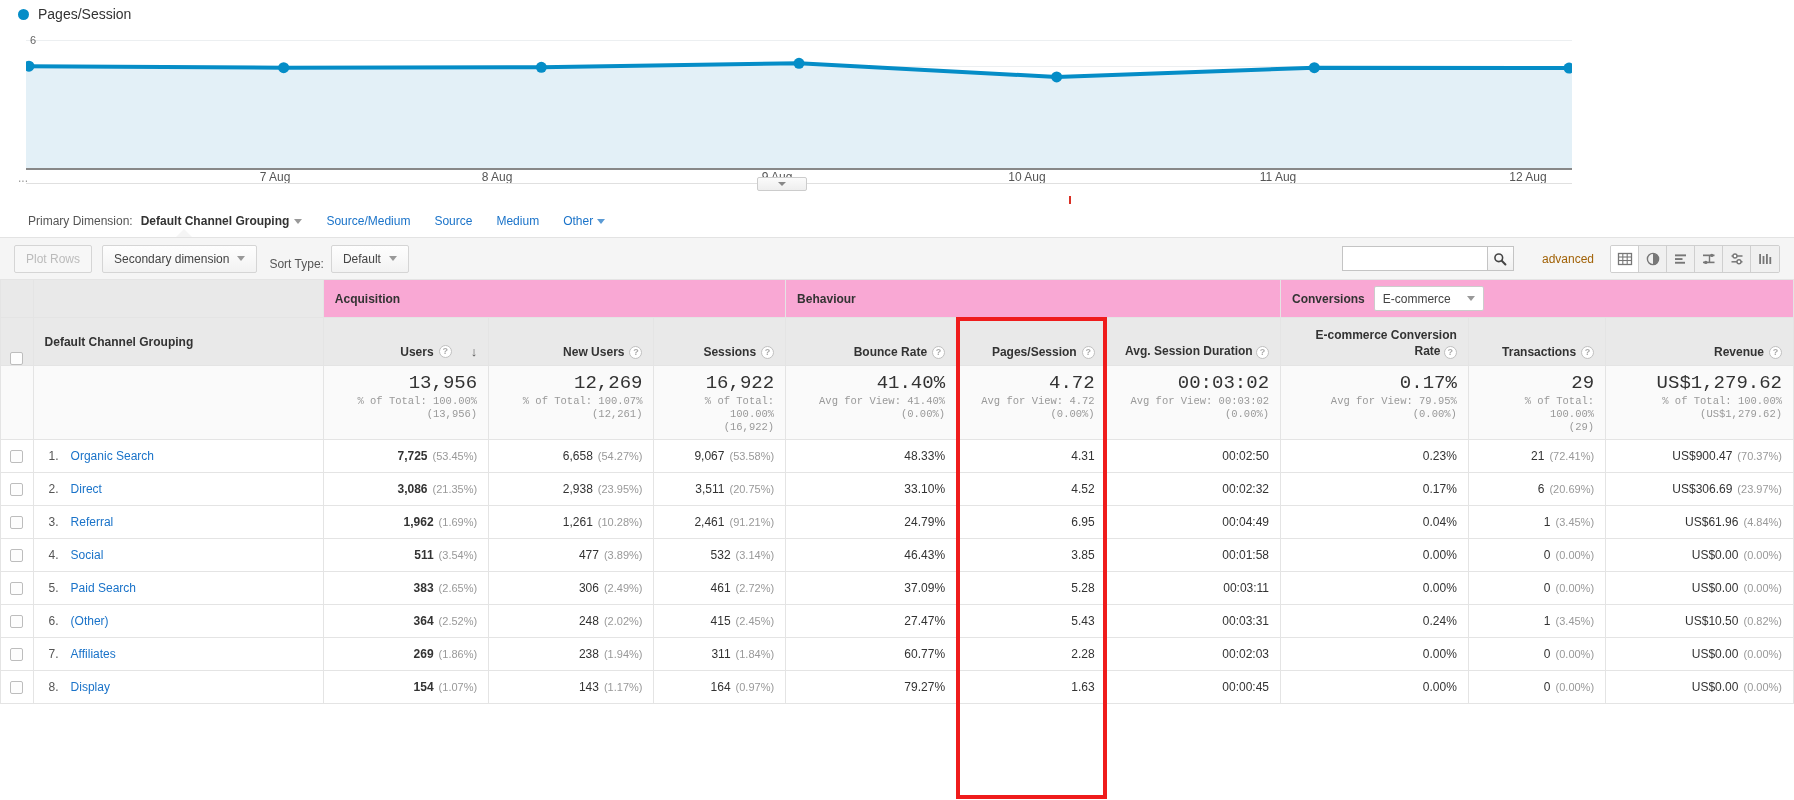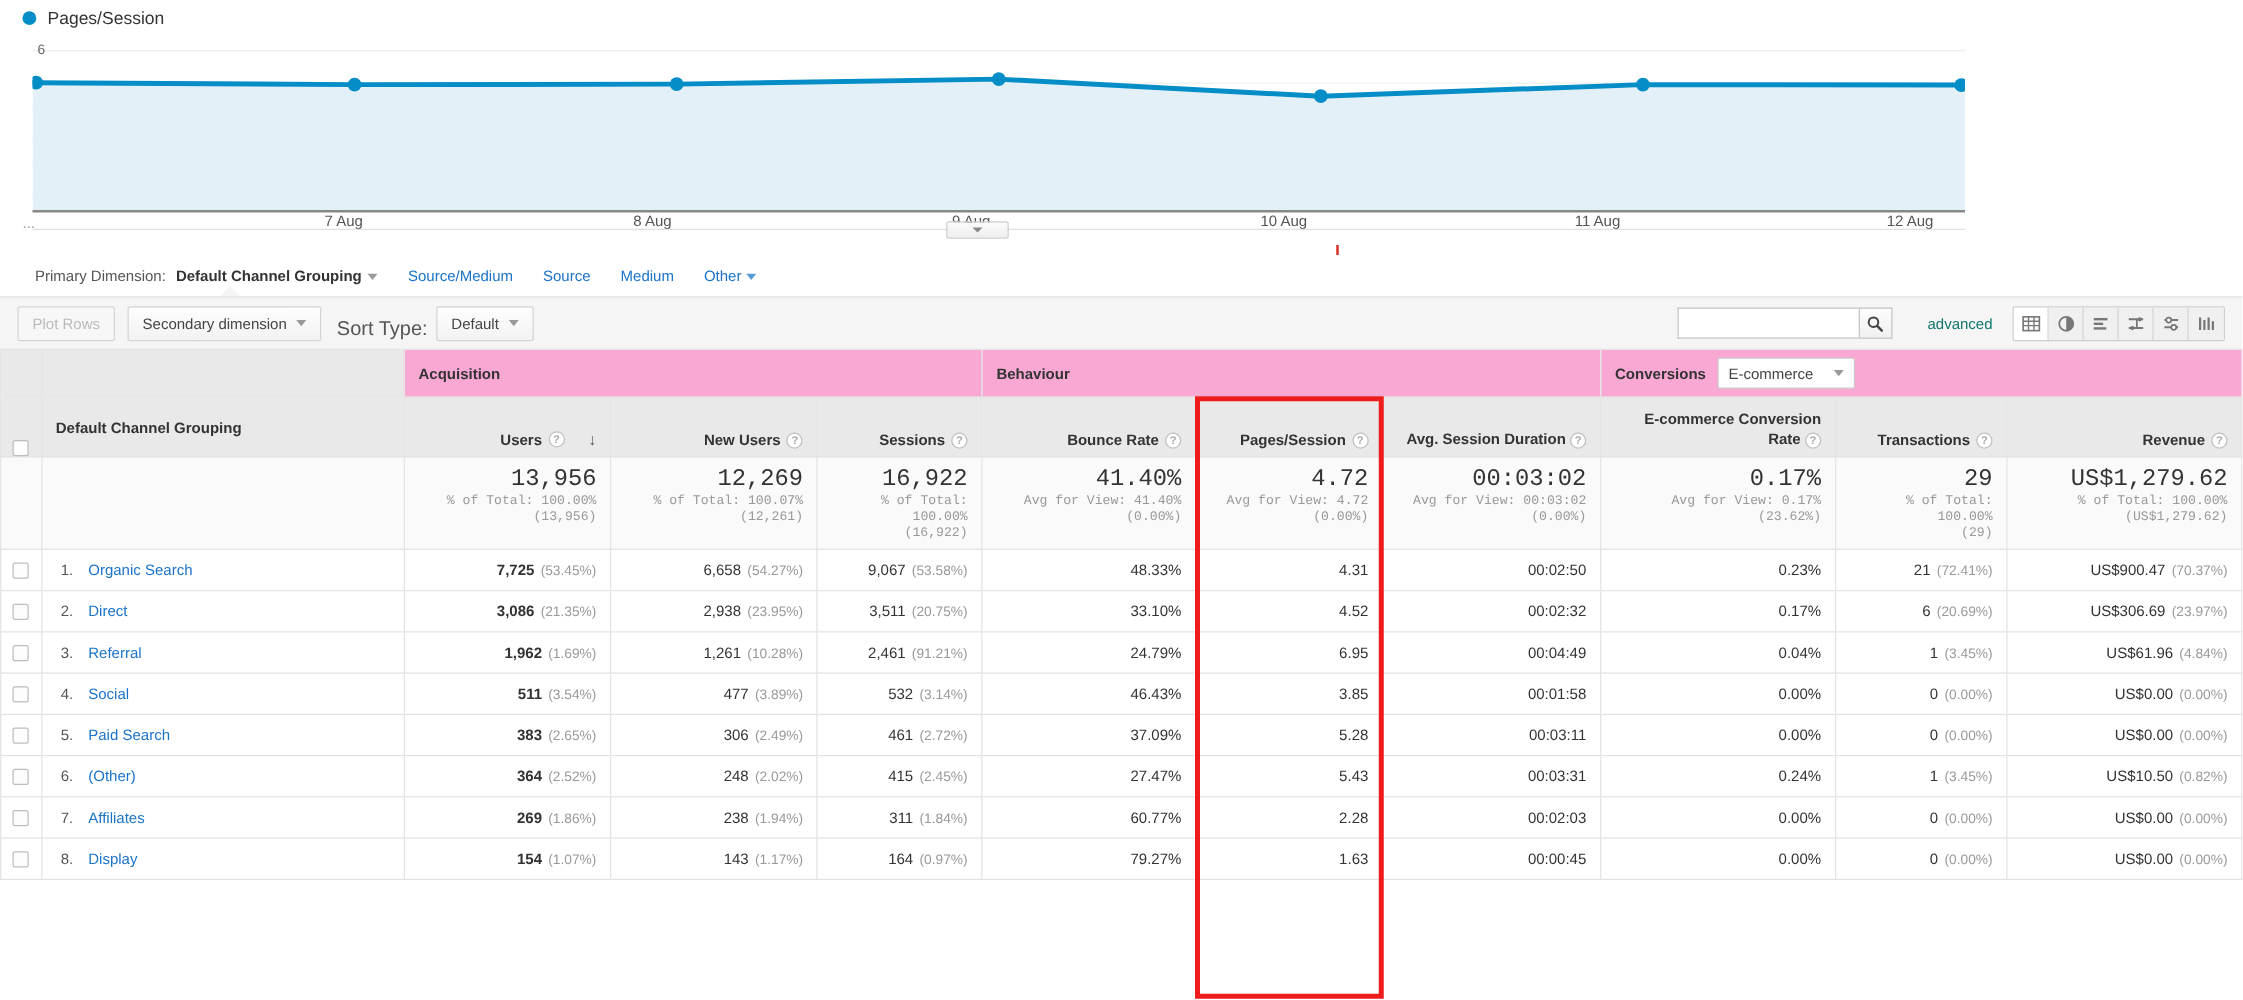--- a/index.html
+++ b/index.html
@@ -53,32 +53,32 @@
   #toolbar {
     height:42px; background:#f5f5f5; border-top:1px solid #e3e3e3;
     display:flex; align-items:center; padding:0 14px; position:relative;
   }
   .btn {
     height:28px; padding:0 11px; border:1px solid #d5d5d5; border-radius:2px;
     background:linear-gradient(#fefefe,#f2f2f2); font-size:12px; color:#444;
     display:inline-flex; align-items:center; gap:8px; cursor:pointer;
   }
   .btn.disabled { color:#bbb; background:#f7f7f7; cursor:default; }
-  #sort-type-label { font-size:16px; color:#555; margin:11px 7px 0 12px; }
+  #sort-type-label { font-size:12px; color:#555; margin:11px 7px 0 12px; }
   #toolbar .spacer { flex:1; }
   #search-wrap { display:flex; align-items:center; }
   #search-input {
     width:145px; height:25px; border:1px solid #c4c4c4; border-right:none;
     font-family:"Liberation Sans", sans-serif; font-size:12px; padding:0 6px; outline:none; background:#fff;
   }
   #search-btn {
     width:27px; height:25px; border:1px solid #c4c4c4; background:linear-gradient(#fdfdfd,#f0f0f0);
     display:flex; align-items:center; justify-content:center; cursor:pointer;
   }
-  #advanced-link { color:#0f766e; font-size:12px; margin-left:28px; cursor:pointer; }
+  #advanced-link { color:#a16207; font-size:12px; margin-left:28px; cursor:pointer; }
   #view-icons { display:flex; margin-left:16px; border:1px solid #cfcfcf; border-radius:2px; overflow:hidden; background:#f0f0f0; }
   .vicon {
     width:28px; height:26px; display:flex; align-items:center; justify-content:center;
     border-right:1px solid #cfcfcf; background:#f0f0f0; cursor:pointer;
   }
   .vicon:last-child { border-right:none; }
   .vicon.active { background:#fff; }
 
   
   #table-wrap { position:relative; }
@@ -168,21 +168,21 @@
         <circle cx="1288.3333333333335" cy="34.71428571428571" r="5.5" fill="#058dc7"></circle>
         <circle cx="1543" cy="35.099999999999994" r="5.5" fill="#058dc7"></circle>
       </svg>
   </div>
 
   <div id="axis-base"></div>
 
   <div id="ellipsis-tick">...</div>
   <div class="xtick" style="left:275px">7 Aug</div>
 
-  <div class="xtick" style="left:522px">8 Aug</div>
+  <div class="xtick" style="left:497px">8 Aug</div>
   <div class="xtick" style="left:777px">9 Aug</div>
   <div class="xtick" style="left:1027px">10 Aug</div>
   <div class="xtick" style="left:1278px">11 Aug</div>
   <div class="xtick" style="left:1528px">12 Aug</div>
 
   <div id="slider-track"></div>
   <div id="slider-handle">
     <span class="caret"></span>
   </div>
   <div id="red-mark"></div>
@@ -403,21 +403,21 @@
             <div class="sum-sub">Avg for View: 4.72</div>
             <div class="sum-sub">(0.00%)</div>
           </td>
           <td>
             <div class="sum-big">00:03:02</div>
             <div class="sum-sub">Avg for View: 00:03:02</div>
             <div class="sum-sub">(0.00%)</div>
           </td>
           <td>
             <div class="sum-big">0.17%</div>
-            <div class="sum-sub">Avg for View: 0.17% (23.62%)</div>
+            <div class="sum-sub">Avg for View: 79.95% (0.00%)</div>
           </td>
           <td>
             <div class="sum-big">29</div>
             <div class="sum-sub">% of Total: 100.00%</div>
             <div class="sum-sub">(29)</div>
           </td>
           <td>
             <div class="sum-big">US$1,279.62</div>
             <div class="sum-sub">% of Total: 100.00%</div>
             <div class="sum-sub">(US$1,279.62)</div>

